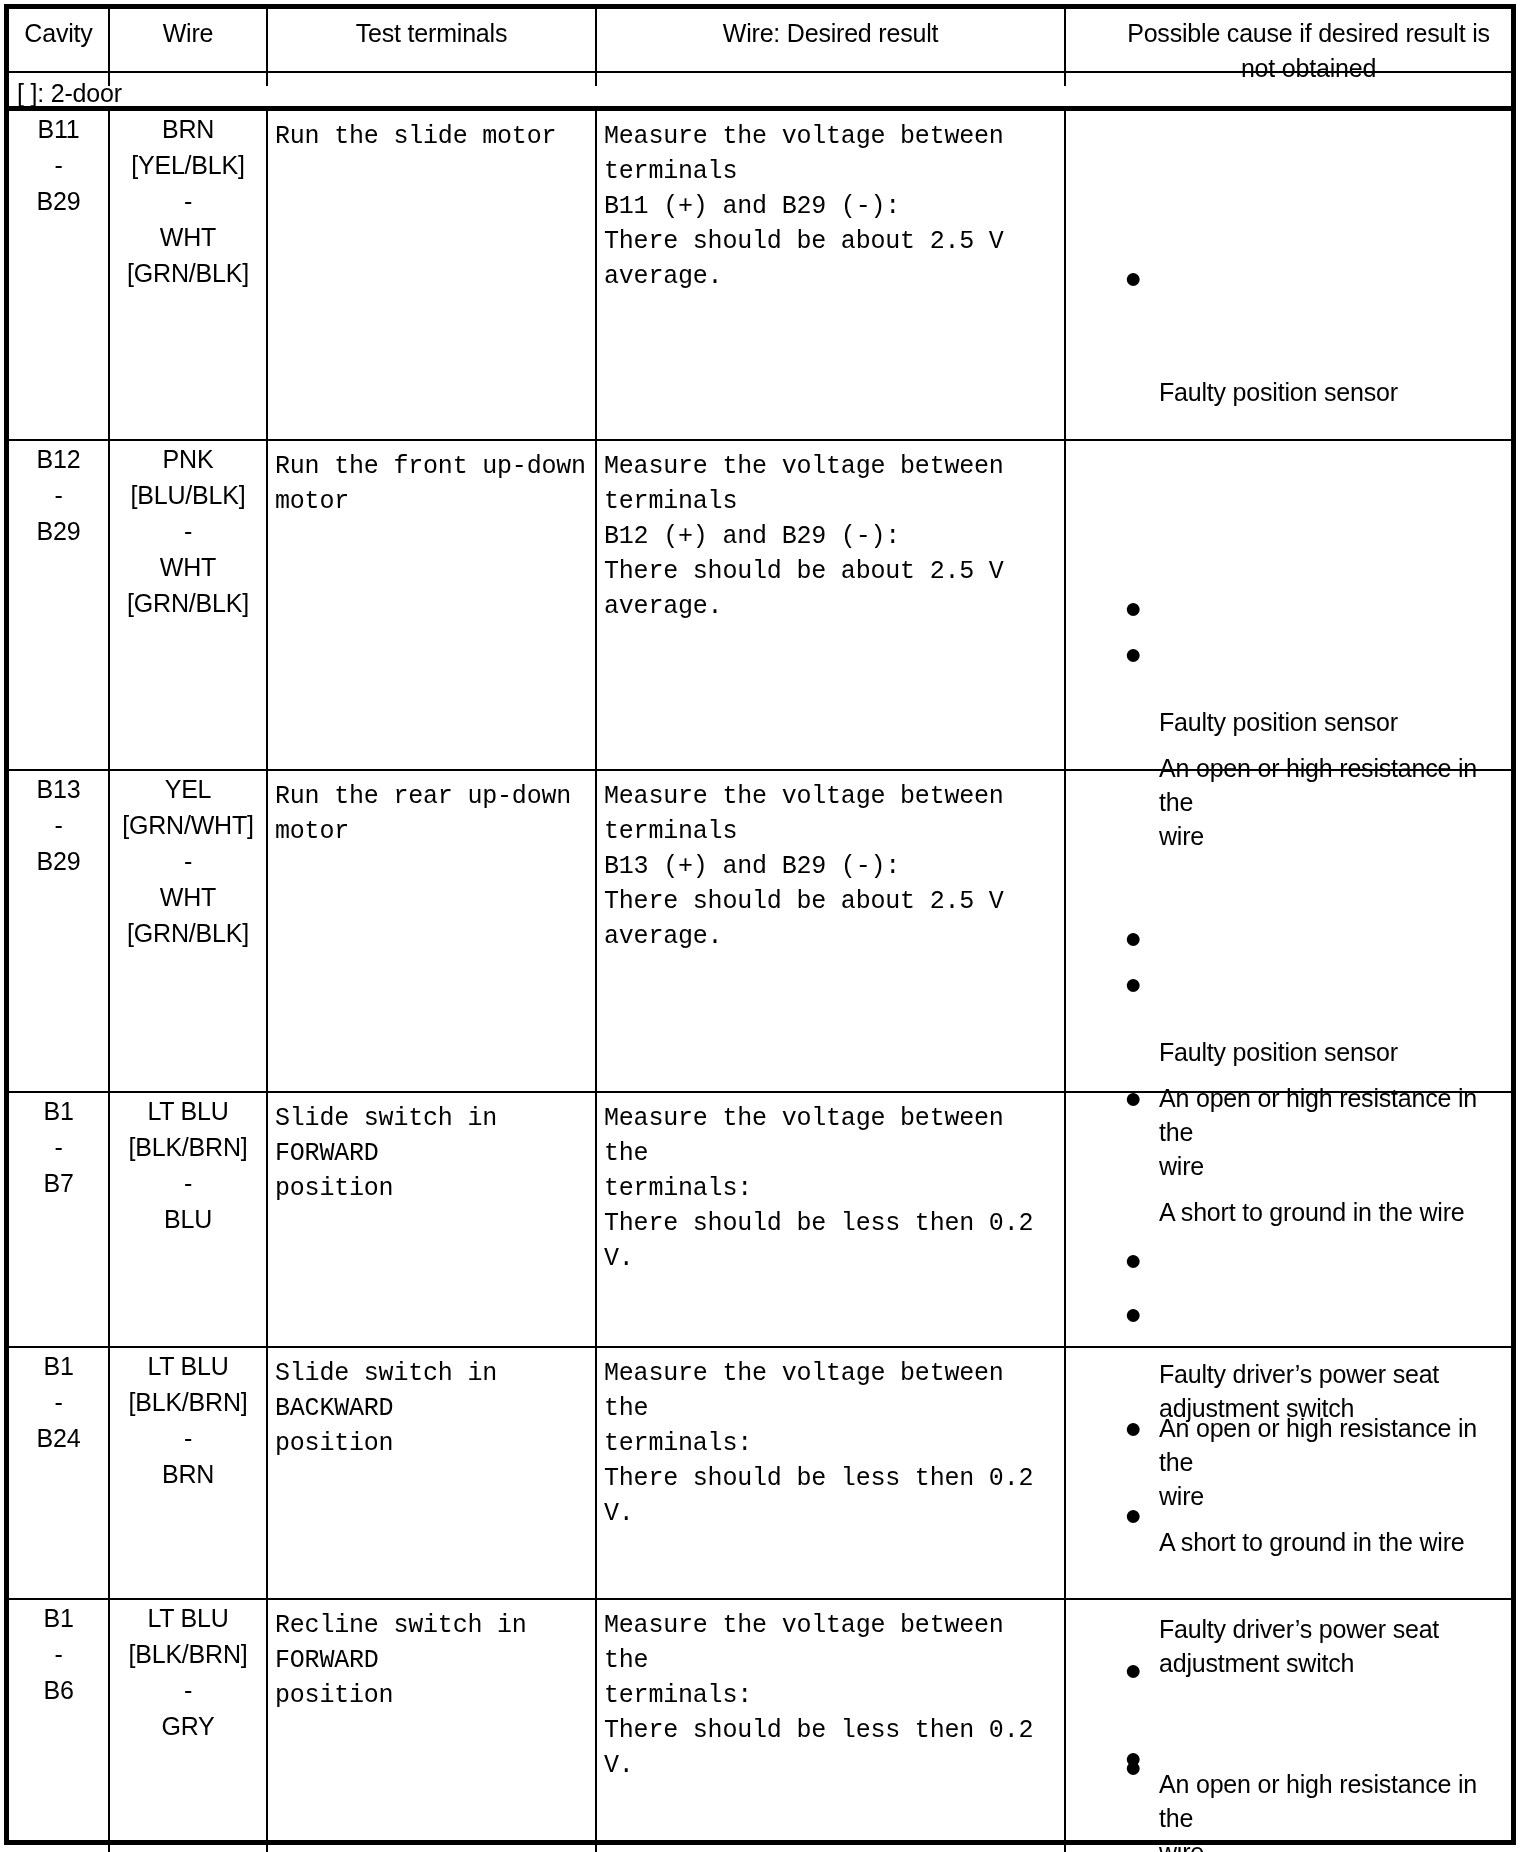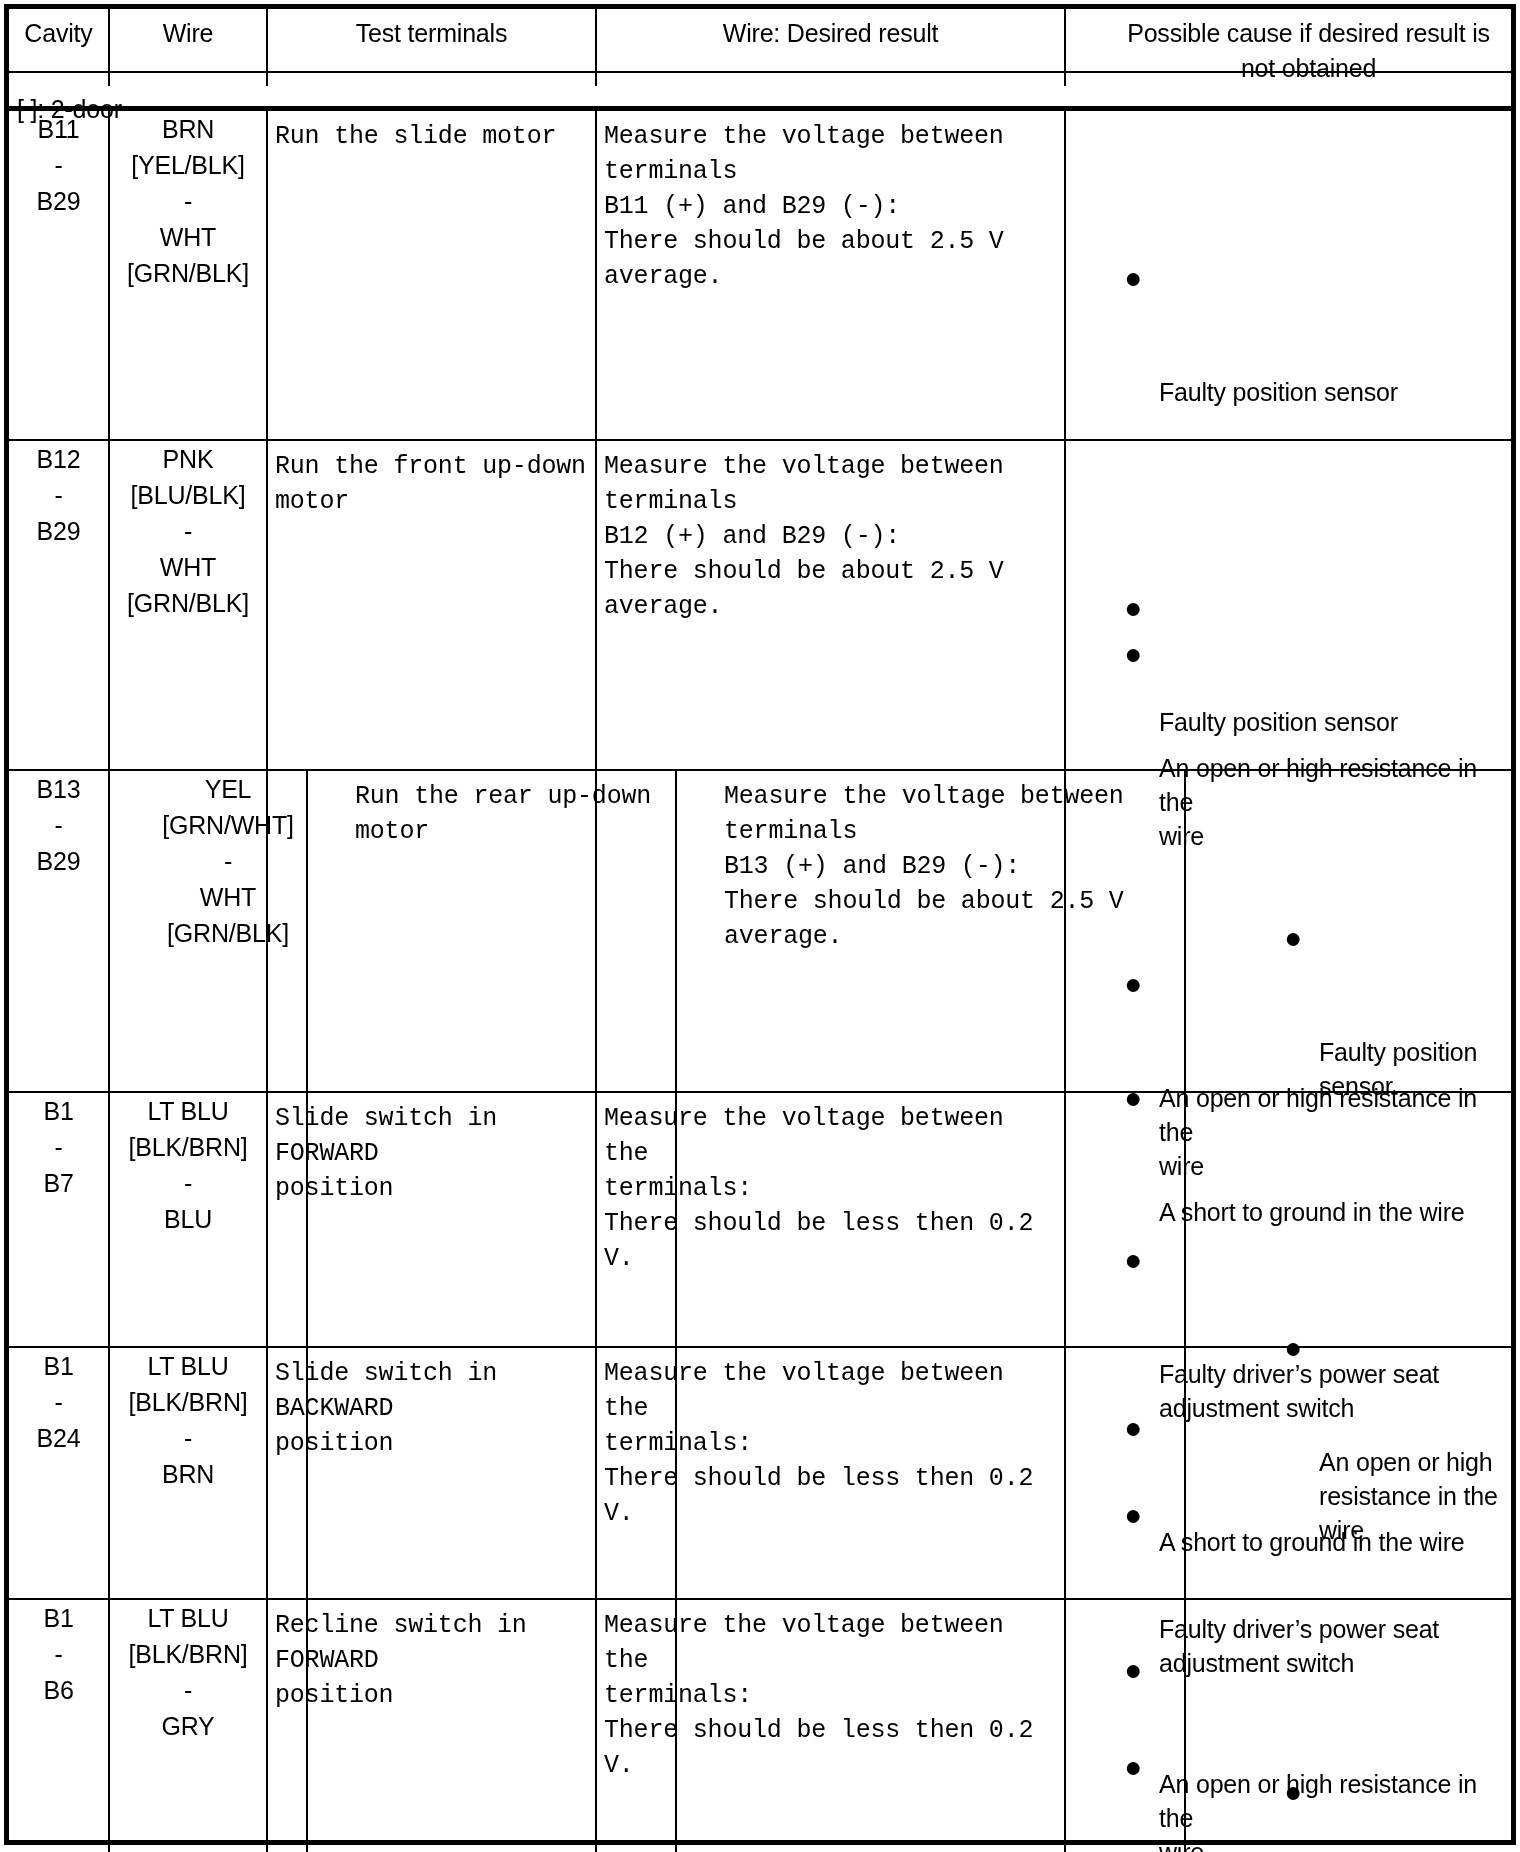--- a/index.html
+++ b/index.html
@@ -35,36 +35,36 @@
     line-height:35px;
     overflow:visible;
   }
   .cell:last-child{border-right:none;margin-left:40px;}
   .hd{
     text-align:center;
     padding-top:7px;
   }
   .row.header{height:64px;}
   .row.note-row{height:38px;}
-  .notecell{padding:20px 0 0 8px;line-height:32px;}
+  .notecell{padding:4px 0 0 8px;line-height:32px;}
   .cavity,.wire{text-align:center;line-height:36px;}
   .cond,.result{padding:8px 2px 0 7px;line-height:35px;font-family:Liberation Mono, monospace;}
   .causes{padding:16px 6px 0 18px;line-height:34px;}
   .cause-bullet{
     height:44px;
     font-size:30px;
     line-height:30px;
   }
   .cause-text{
     margin:0 0 26px 35px;
     line-height:34px;
     white-space:pre-wrap;
   }
   .h330{height:330px;}
-  .h322{height:322px;gap:40px;}
+  .h322{height:322px;}
   .h255{height:255px;}
   .h252{height:252px;}
   .h240{height:240px;}
 </style>
 </head>
 <body>
 
 <div class="page">
   <div class="tbl">
 

